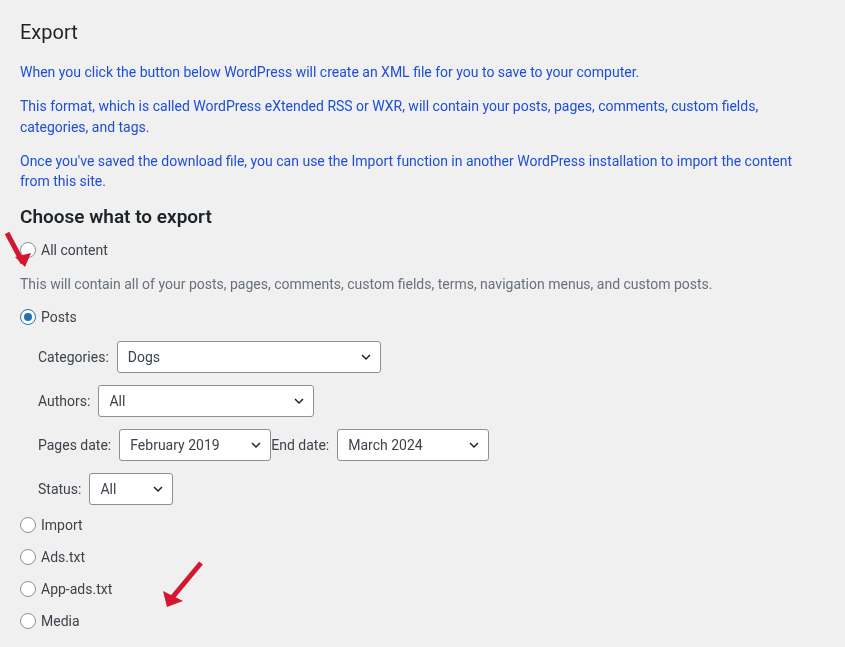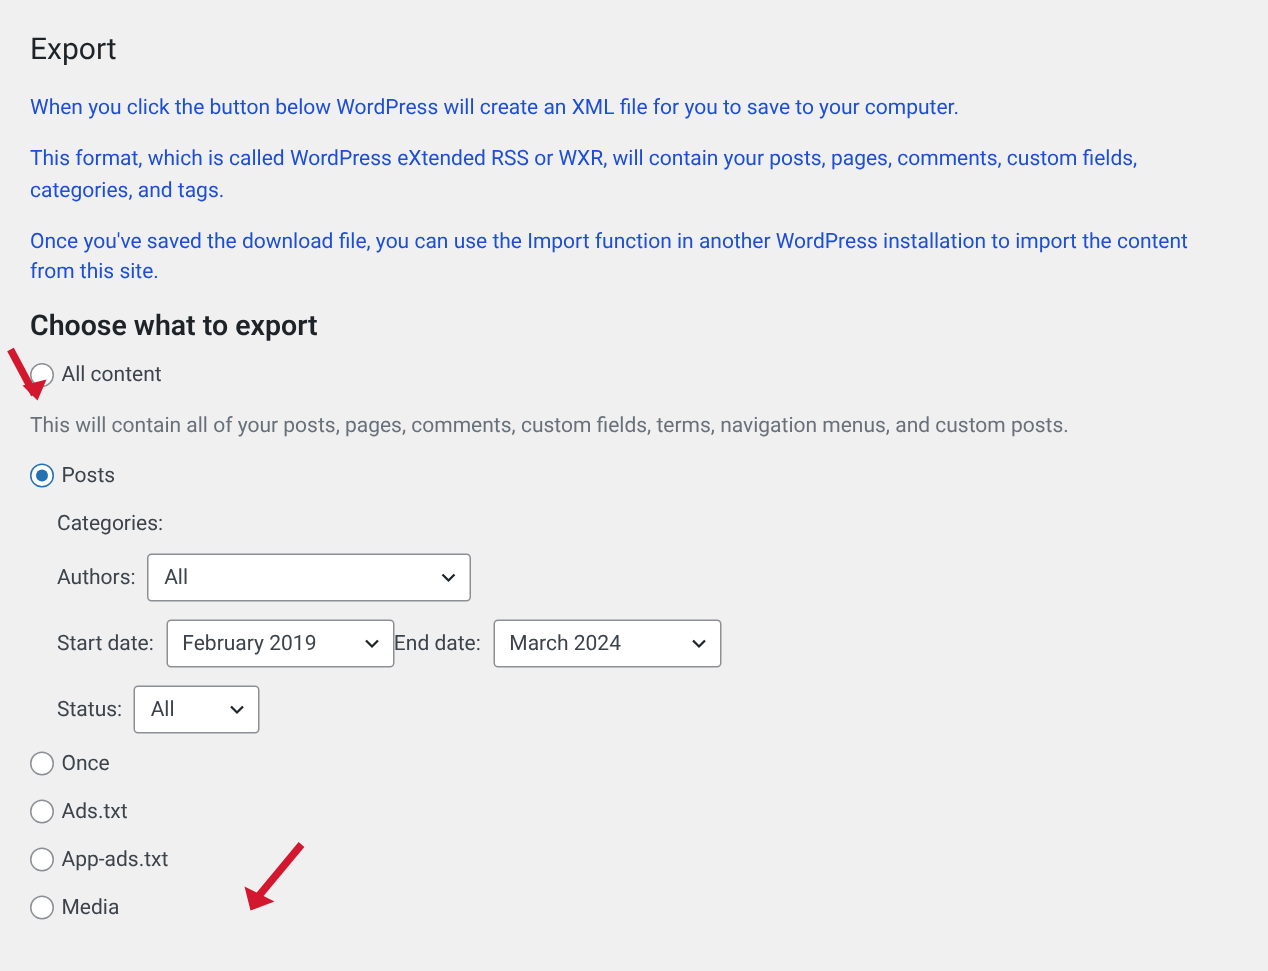--- a/index.html
+++ b/index.html
@@ -147,34 +147,42 @@
 <p class="desc-text">This will contain all of your posts, pages, comments, custom fields, terms, navigation menus, and custom posts.</p>
 
 <div class="radio-row">
   <input type="radio" name="content" checked="" style="">
   <label>Posts</label>
 </div>
 
 <div class="filters">
   <div class="filter-row">
     <label>Categories:</label>
+    <div class="select-wrap wide">
+      <span class="select-val">Dogs</span>
+      <span class="chev">
+        <svg viewBox="0 0 12 12">
+            <path d="M2 4 L6 8 L10 4" fill="none" stroke="#1d2327" stroke-width="1.5"></path>
+          </svg>
+      </span>
+    </div>
   </div>
   <div class="filter-row">
     <label>Authors:</label>
     <div class="select-wrap med">
       <span class="select-val">All</span>
       <span class="chev">
         <svg viewBox="0 0 12 12">
             <path d="M2 4 L6 8 L10 4" fill="none" stroke="#1d2327" stroke-width="1.5"></path>
           </svg>
       </span>
     </div>
   </div>
   <div class="filter-row">
-    <label>Start date:</label>
+    <label>Pages date:</label>
     <div class="select-wrap date">
       <span class="select-val">February 2019</span>
       <span class="chev">
         <svg viewBox="0 0 12 12">
             <path d="M2 4 L6 8 L10 4" fill="none" stroke="#1d2327" stroke-width="1.5"></path>
           </svg>
       </span>
     </div>
     <label>End date:</label>
     <div class="select-wrap date">
@@ -194,21 +202,21 @@
         <svg viewBox="0 0 12 12">
             <path d="M2 4 L6 8 L10 4" fill="none" stroke="#1d2327" stroke-width="1.5"></path>
           </svg>
       </span>
     </div>
   </div>
 </div>
 
 <div class="radio-row">
   <input type="radio" name="content" style="">
-  <label>Once</label>
+  <label>Import</label>
 </div>
 <div class="radio-row">
   <input type="radio" name="content" style="">
   <label>Ads.txt</label>
 </div>
 <div class="radio-row">
   <input type="radio" name="content" style="">
   <label>App-ads.txt</label>
 </div>
 <div class="radio-row">

